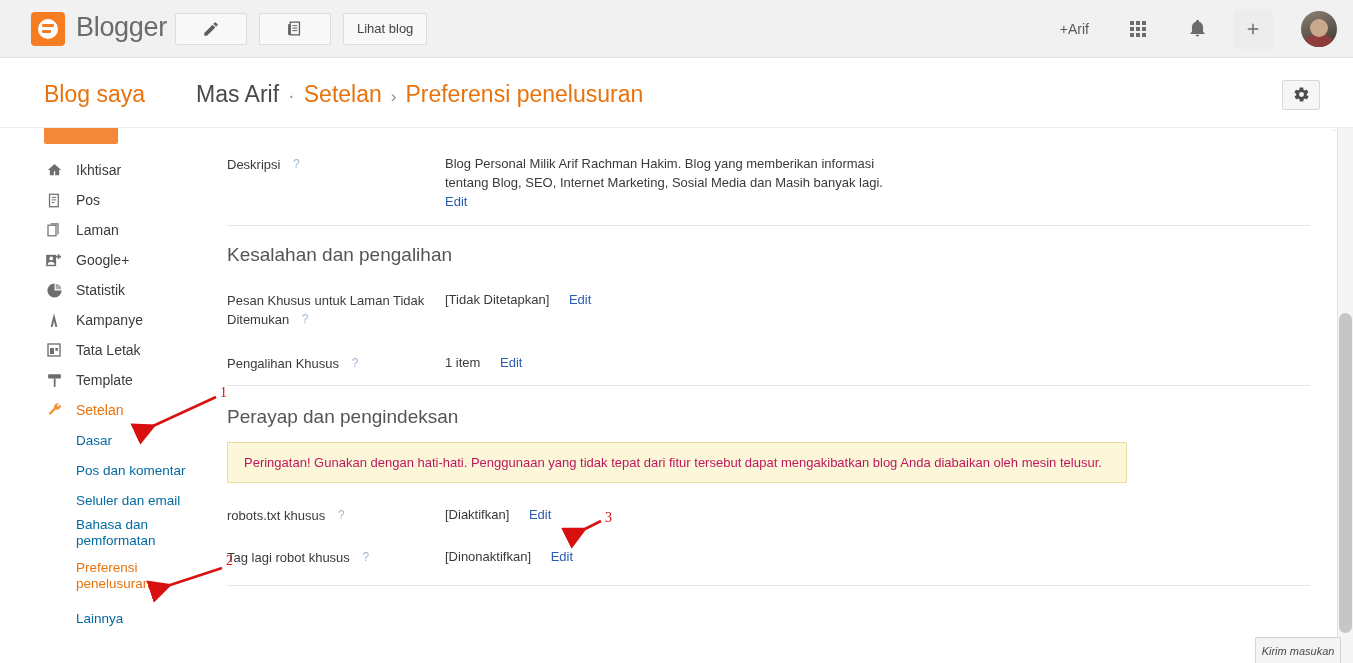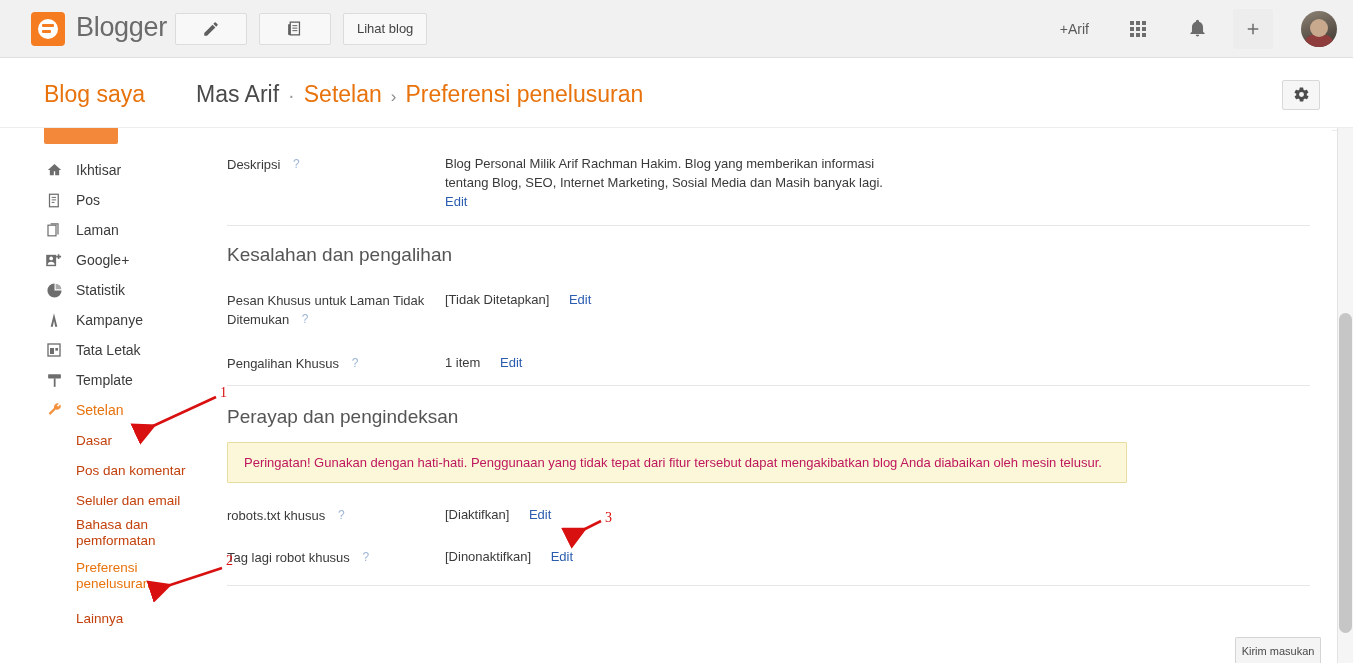--- a/index.html
+++ b/index.html
@@ -124,21 +124,21 @@
   }
   .nav-item .ico {
     width: 20px; height: 18px; margin-right: 12px;
     display: flex; align-items: center; justify-content: center;
     color: #6d6d6d; flex: none;
   }
   .nav-item.active { color: #e8720c; }
   .nav-item.active .ico { color: #f3913c; }
   .subnav-item {
     height: 30px; padding-left: 76px; font-size: 13.5px;
-    color: #c2410c; cursor: pointer; display: flex; align-items: center;
+    color: #0369a1; cursor: pointer; display: flex; align-items: center;
   }
   .subnav-item.two-line { height: 33px; line-height: 16px; display: block; padding-top: 0px; }
   .subnav-item.active { color: #e8720c; }
 
   
   .main {
     position: absolute; left: 212px; top: 128px;
     width: 1120px; height: 535px; background: #ffffff; overflow: hidden;
   }
   .inner { position: absolute; left: 0; top: 0; width: 1120px; }
@@ -182,24 +182,24 @@
     background: #f5f5f5; border-left: 1px solid #e2e2e2;
   }
   #vscroll-thumb {
     position: absolute; right: 1px; top: 185px; width: 13px; height: 320px;
     background: #c6c6c6; border-radius: 7px;
   }
   #top-edge-line { position: absolute; left: 0; top: 127px; width: 1353px; height: 1px; background: #ededed; }
 
   
   #feedback-tab {
-    position: absolute; right: 32px; bottom: 0; width: 86px; height: 26px;
+    position: absolute; right: 12px; bottom: 0; width: 86px; height: 26px;
     background: #f4f4f4; border: 1px solid #d4d4d4; border-bottom: none;
     border-radius: 2px 2px 0 0; font-size: 11px; color: #4a4a4a;
-    display: flex; align-items: center; justify-content: center; cursor: pointer;
+    display: flex; align-items: center; justify-content: center; cursor: pointer; font-style: italic;
   }
 
   #bottom-ghost {
     position: absolute; left: 22px; bottom: 2px; width: 200px; height: 11px;
     font-size: 11px; color: #f4f4f4; overflow: hidden; white-space: nowrap;
   }
 </style>
 </head>
 <body>
 

